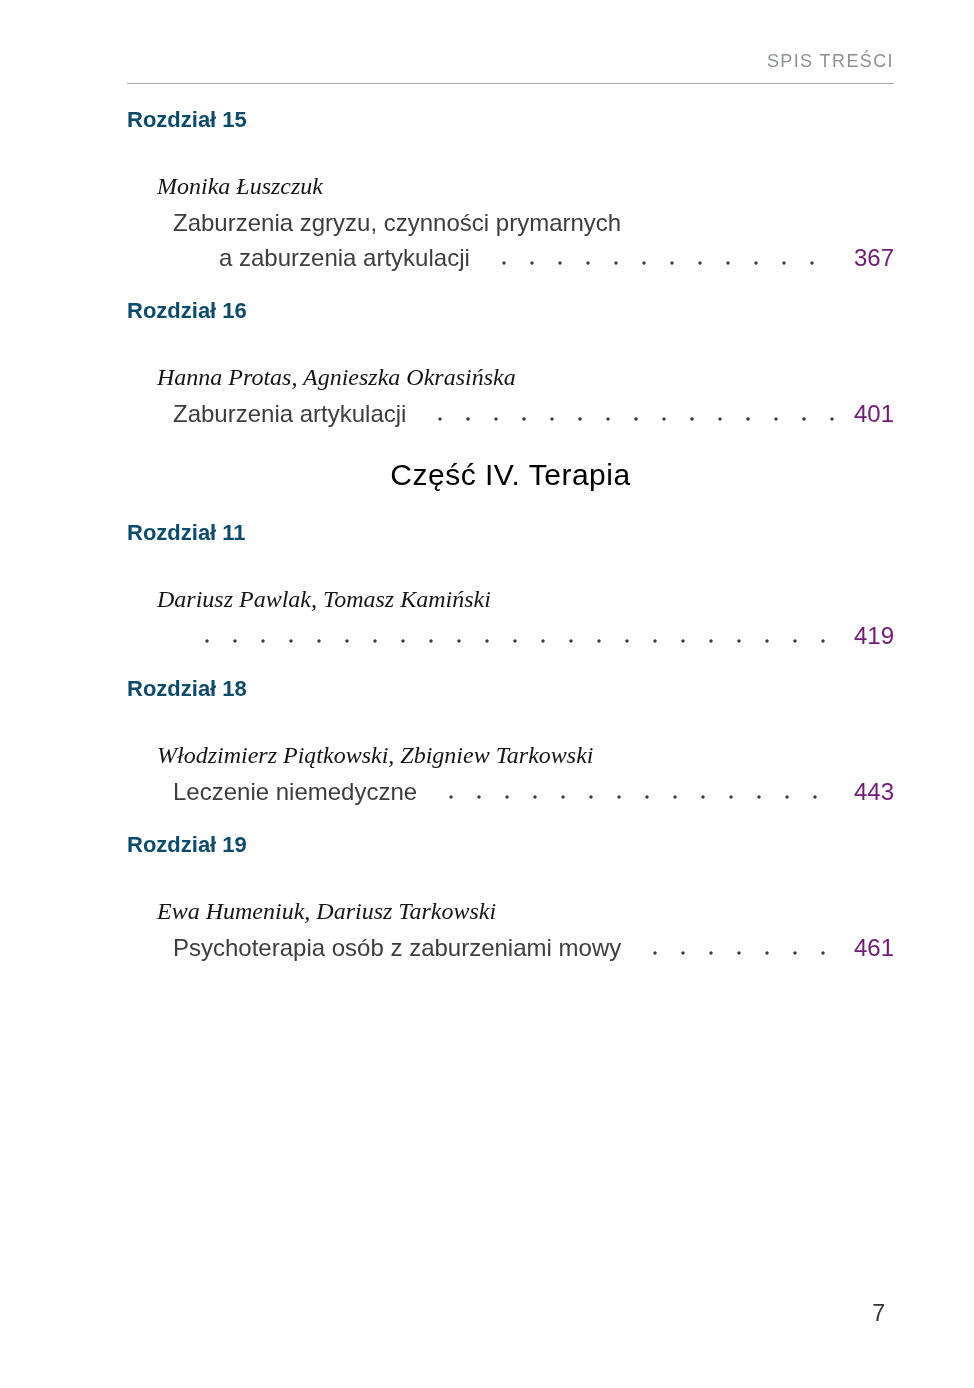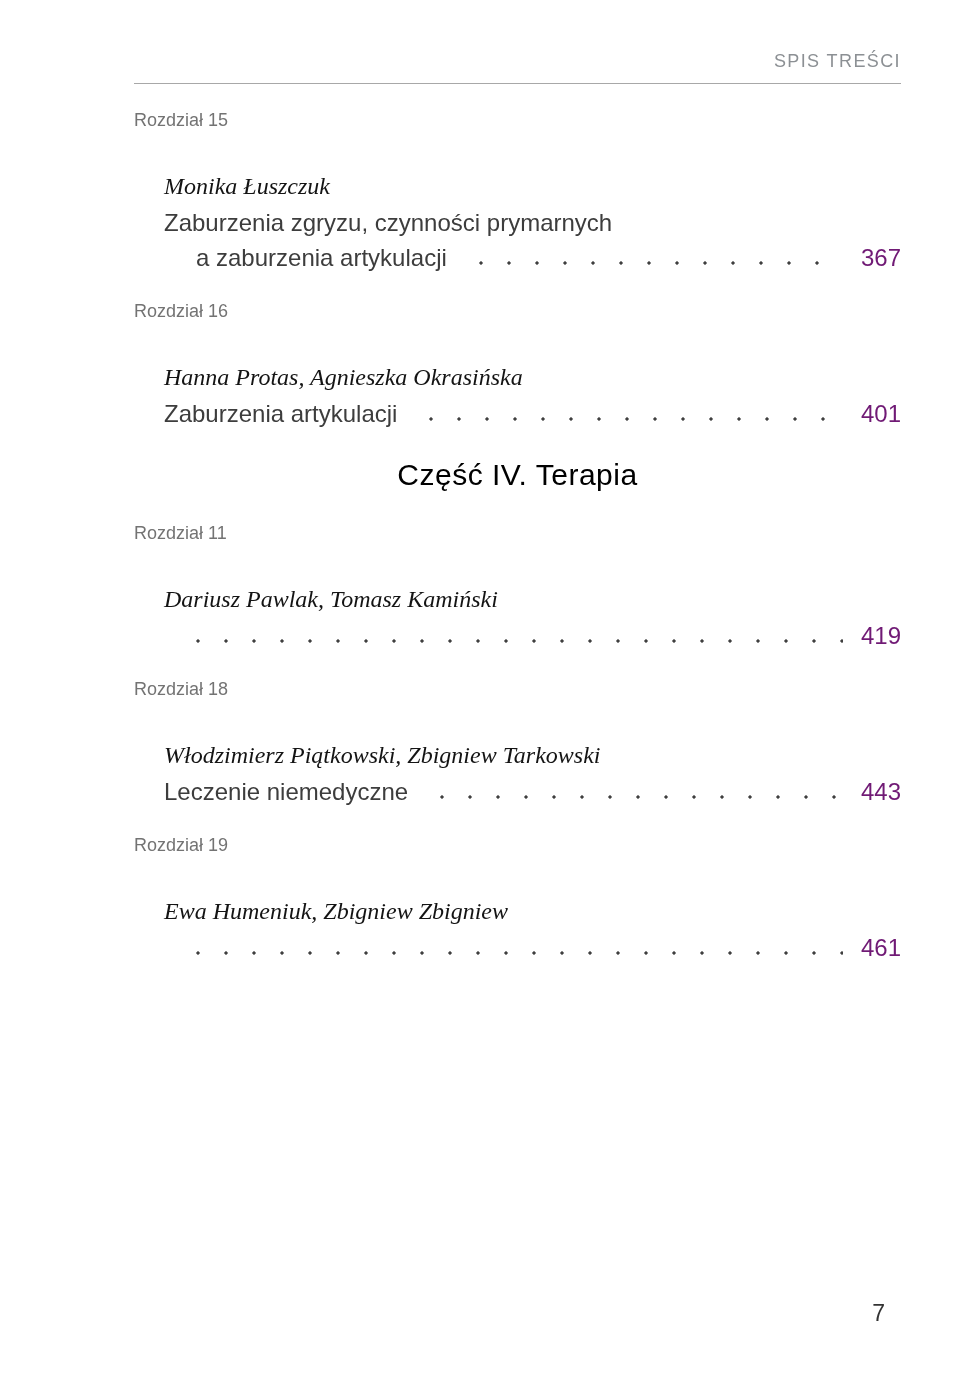--- a/index.html
+++ b/index.html
@@ -6,62 +6,62 @@
   .page {
     position: relative;
     width: 974px;
     height: 1388px;
     background: #ffffff;
     font-family: "Liberation Sans", sans-serif;
     overflow: hidden;
   }
   .content {
     position: absolute;
-    left: 134px;
+    left: 127px;
     top: 0;
     width: 767px;
   }
   .running-head {
     padding-top: 50px;
     text-align: right;
     font-size: 18px;
     letter-spacing: 1.4px;
     color: #8c9094;
     line-height: 22px;
   }
   .head-rule {
     border: none;
     border-top: 1.5px solid #a8a8a8;
     margin: 11px 0 0 0;
   }
   .entry { margin-top: 18px; }
   .chapter {
-    font-size: 18px;
-    color: #737373;
+    font-size: 22px;
+    color: #0c4a6e;
     line-height: 36px;
-    font-weight: 400;
+    font-weight: 700;
   }
   .authors {
     font-family: "Liberation Serif", "DejaVu Serif", serif;
     font-style: italic;
     font-size: 24px;
     color: #141414;
     line-height: 37px;
     margin-left: 30px;
     margin-top: 30px;
   }
   .toc-line {
     display: flex;
     align-items: flex-end;
     font-size: 24px;
     color: #3d3d3d;
     line-height: 35px;
-    margin-left: 30px;
+    margin-left: 46px;
   }
-  .toc-line.cont { margin-left: 62px; }
+  .toc-line.cont { margin-left: 92px; }
   .toc-title { white-space: nowrap; }
   .dots {
     flex: 1;
     height: 4px;
     margin: 0 18px 10px 10px;
     background-image: radial-gradient(circle, #3f3f3f 1.5px, rgba(0,0,0,0) 1.7px);
     background-size: 28px 4px;
     background-repeat: repeat-x;
     background-position: 10px 100%;
   }
@@ -136,22 +136,23 @@
         <div class="authors">Włodzimierz Piątkowski, Zbigniew Tarkowski</div>
         <div class="toc-line">
           <span class="toc-title">Leczenie niemedyczne</span>
           <span class="dots"></span>
           <span class="pagenum">443</span>
         </div>
       </section>
 
       <section class="entry">
         <div class="chapter">Rozdział 19</div>
-        <div class="authors">Ewa Humeniuk, Zbigniew Zbigniew</div>
+        <div class="authors">Ewa Humeniuk, Dariusz Tarkowski</div>
         <div class="toc-line">
+          <span class="toc-title">Psychoterapia osób z zaburzeniami mowy</span>
           <span class="dots"></span>
           <span class="pagenum">461</span>
         </div>
       </section>
 
     </main>
   </div>
 
   <div class="folio">7</div>
 </div>

